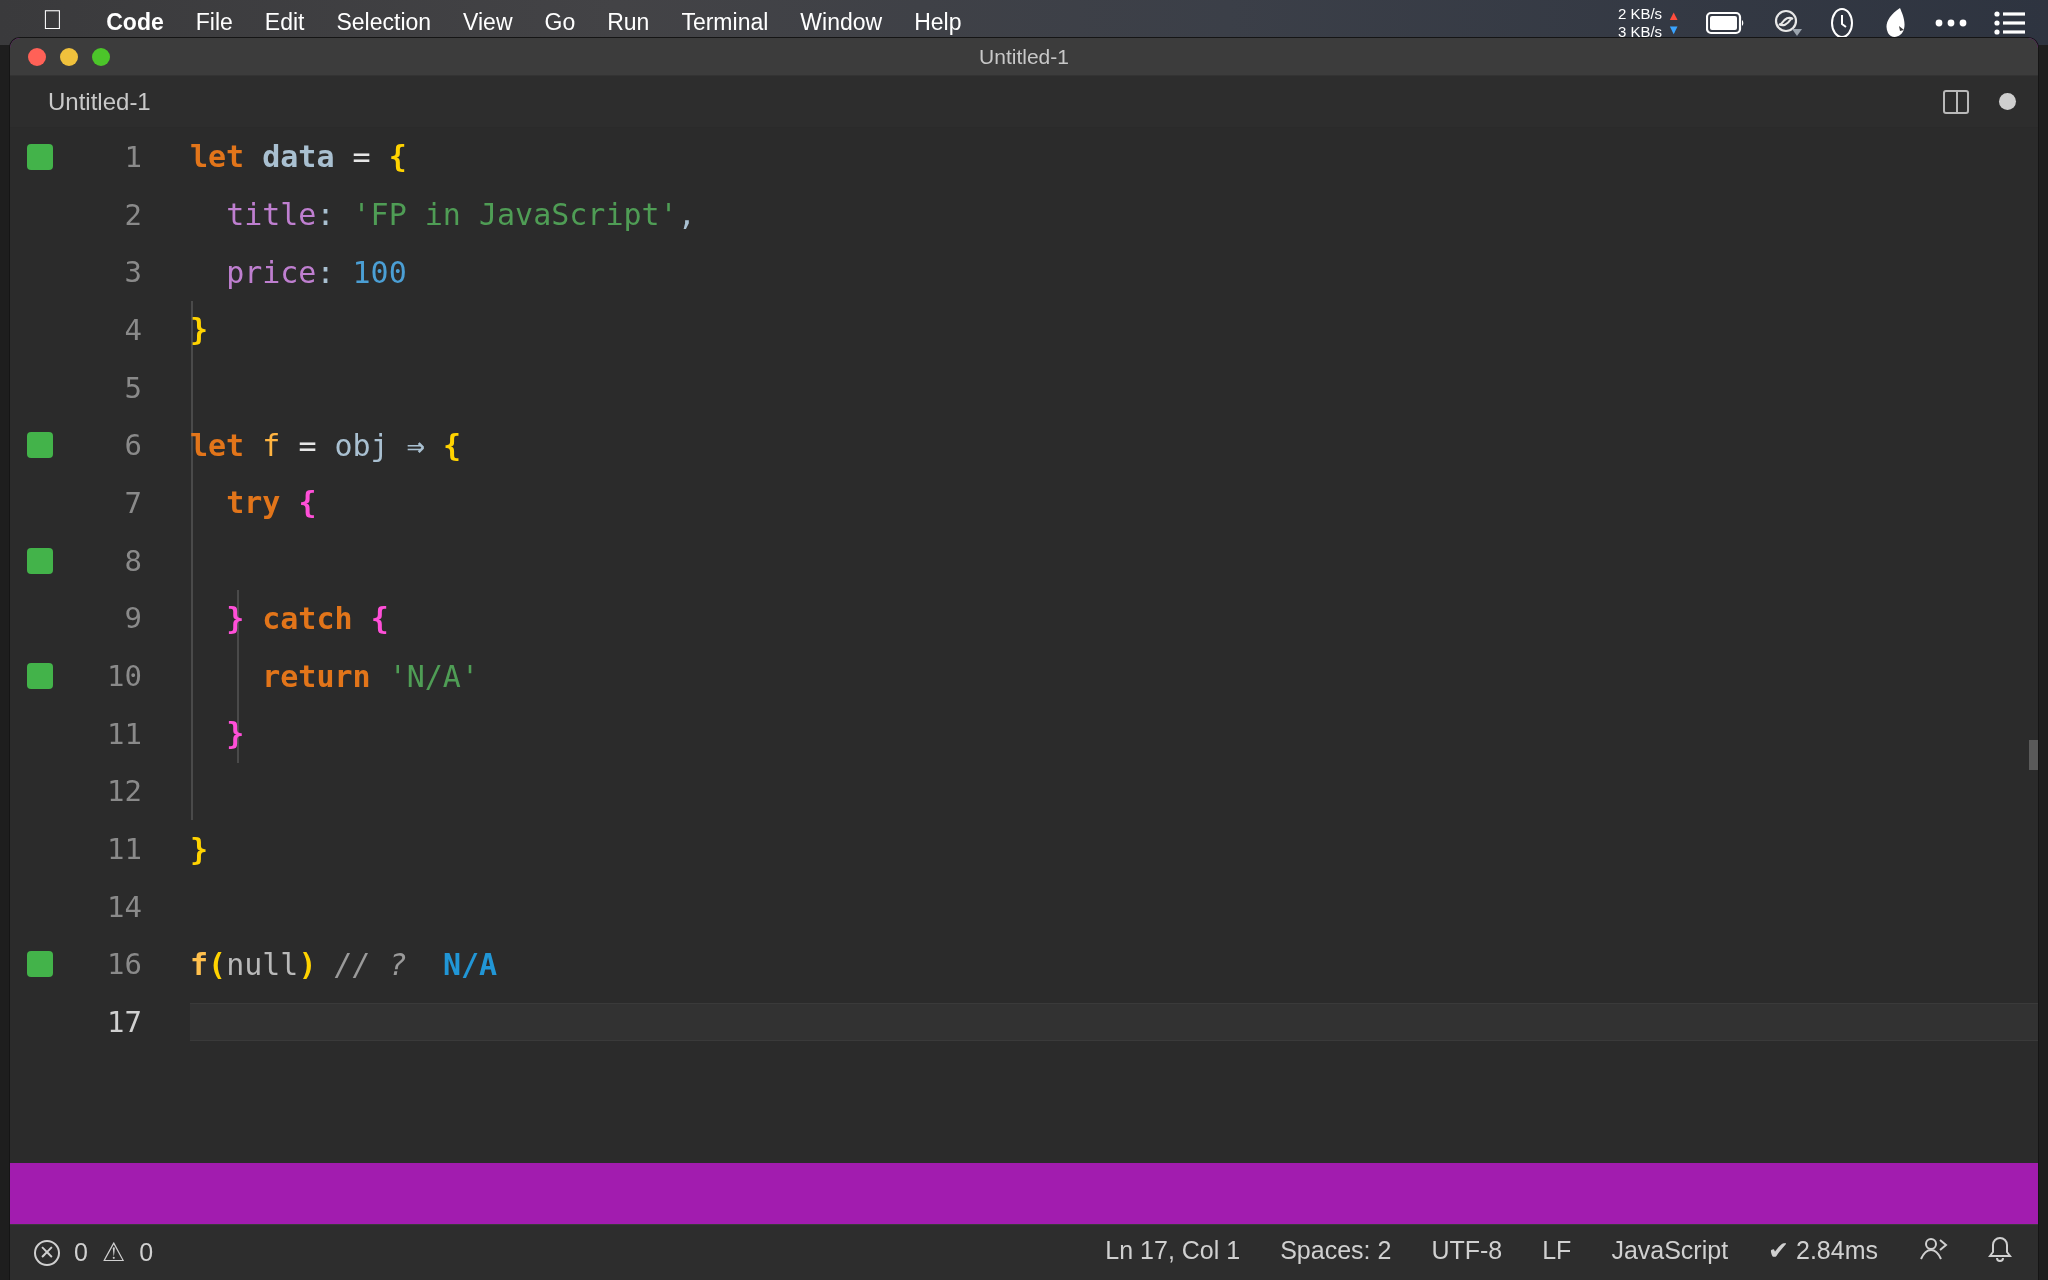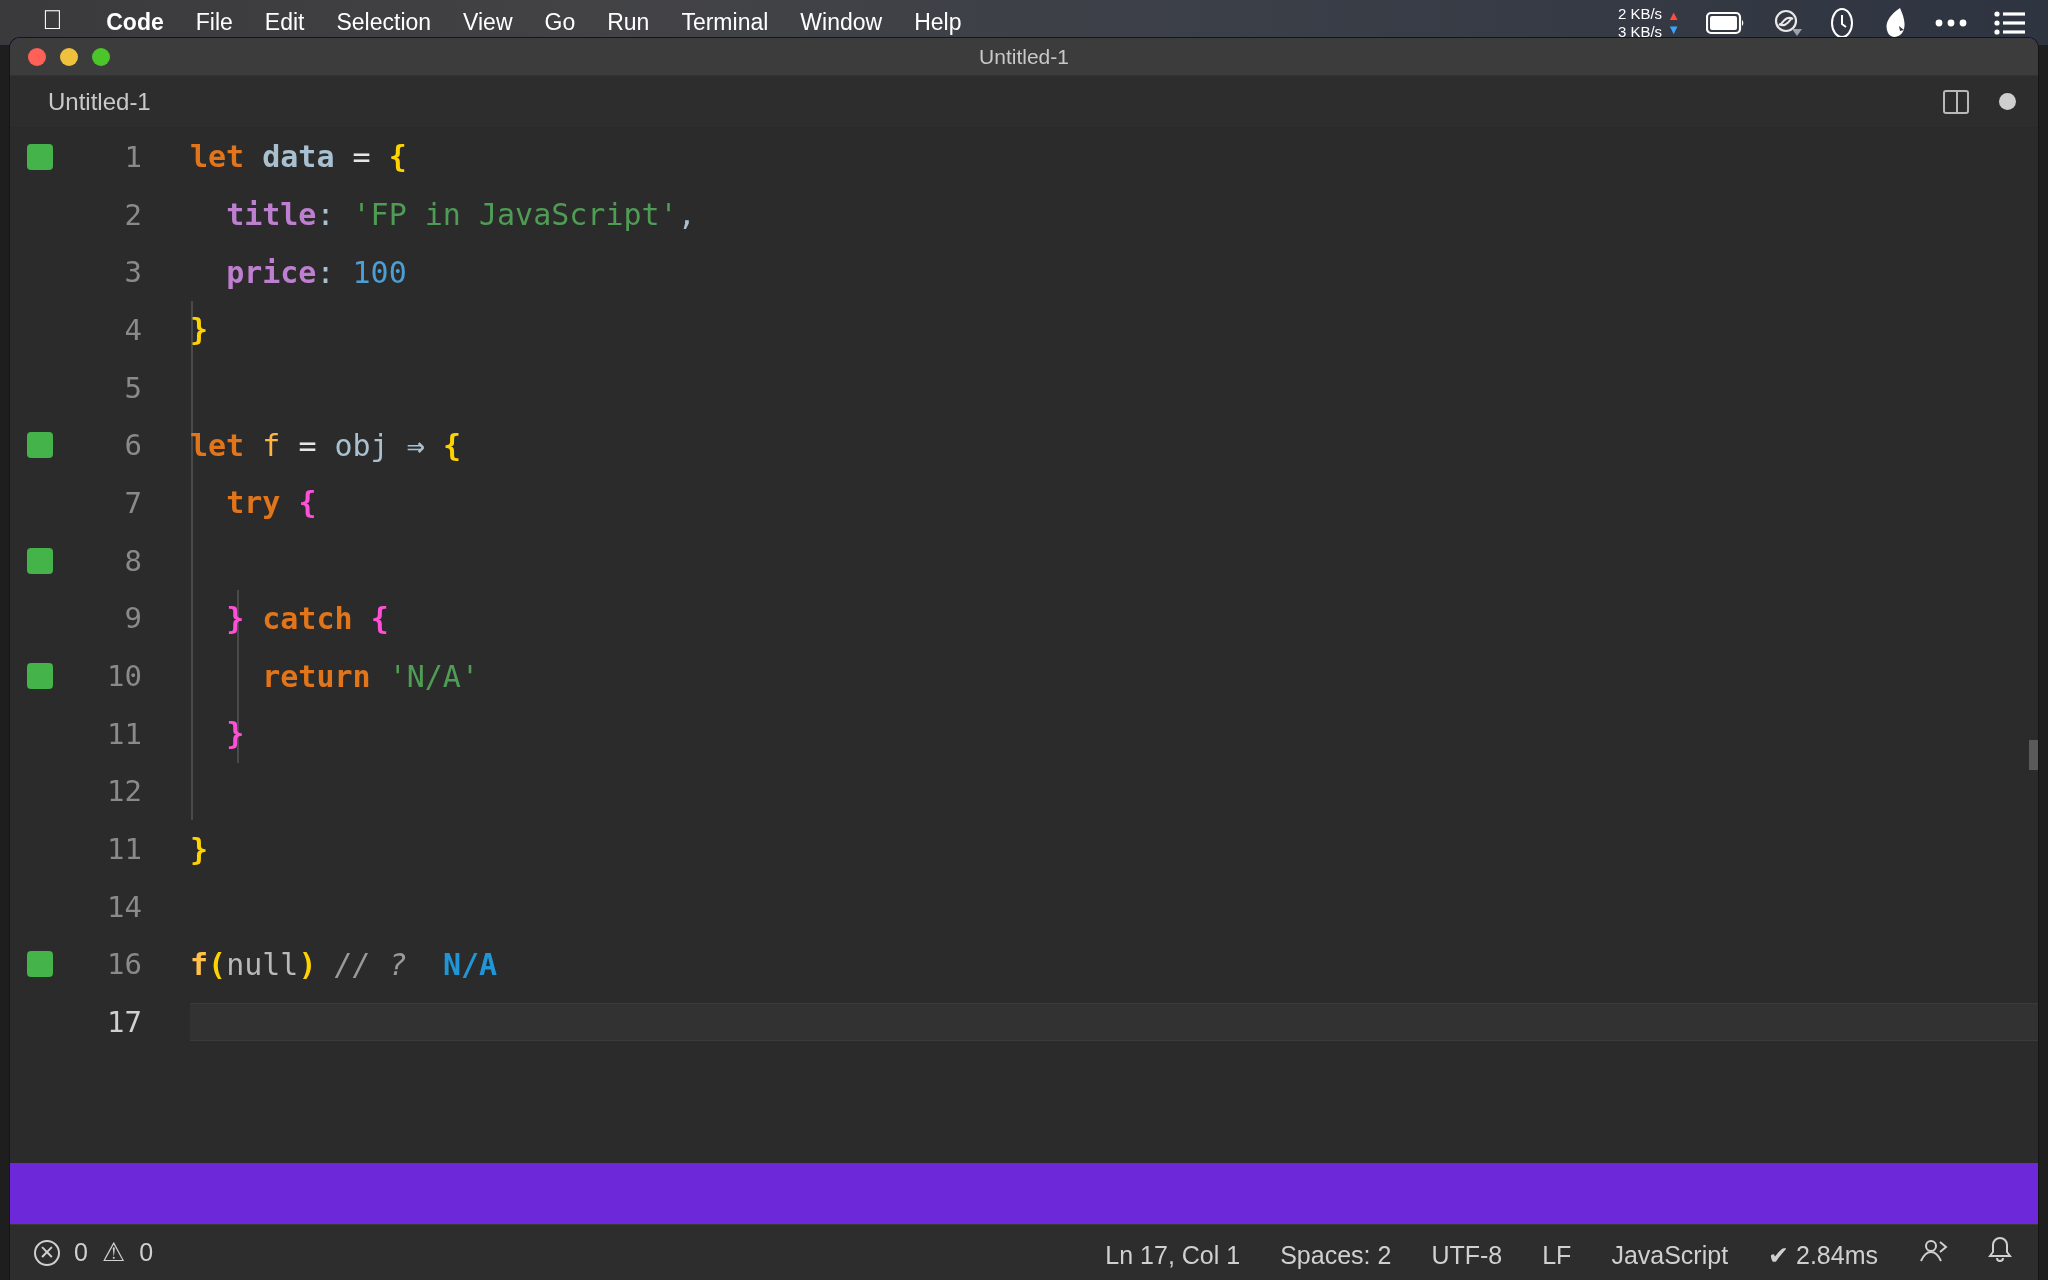--- a/index.html
+++ b/index.html
@@ -19,21 +19,21 @@
   .netspeed{ display:flex; align-items:center; font-size:15px; line-height:1.15; }
   .netspeed .nums{ text-align:right; }
   .netspeed .arrows{ display:flex; flex-direction:column; margin-left:5px; font-size:13px; line-height:1.05;}
   .arr-up{ color:#ff4d3d; }
   .arr-dn{ color:#3aa3ff; }
   .mb-icon{ display:flex; align-items:center; justify-content:center; }
 
   
   .window{
     position:absolute; top:38px; left:10px; width:2028px; height:1242px;
-    background:#6d28d9; border-radius:10px 10px 0 0; overflow:hidden;
+    background:#a21caf; border-radius:10px 10px 0 0; overflow:hidden;
     box-shadow:0 0 0 1px #151515;
   }
   .titlebar{
     height:38px; background:#3c3c3c; display:flex; align-items:center;
     position:relative; border-bottom:1px solid #333;
   }
   .lights{ display:flex; gap:14px; margin-left:18px; }
   .light{ width:18px; height:18px; border-radius:50%; }
   .l-red{ background:#ff6157; }
   .l-yellow{ background:#f0c13c; }
@@ -70,21 +70,21 @@
   
   .guide{ position:absolute; width:2px; background:#4a4a4a; }
 
   
   .k  { color:#e2751a; font-weight:bold; }          
   .var{ color:#a9c0d1; font-weight:bold; }          
   .id { color:#a9c0d1; }                            
   .op { color:#e6e6e6; }                            
   .br1{ color:#ffd300; font-weight:bold; }          
   .br2{ color:#ff4fd8; font-weight:bold; }          
-  .prop{ color:#bf7fd0;font-weight:bold; }                           
+  .prop{ color:#bf7fd0; }                           
   .colon{ color:#a9c0d1; }
   .str{ color:#4f9d55; }                            
   .num{ color:#4b9fd5; }                            
   .fn { color:#ffc04d; font-weight:bold; }          
   .fnl{ color:#ffb441; }                            
   .cmt{ color:#9a9a9a; font-style:italic; }         
   .res{ color:#2196d6; font-weight:bold; }          
   .arw{ color:#a9c0d1; font-weight:bold; }          
   .paren{ color:#ffd300; font-weight:bold; }
   .arg { color:#b9b9b9; }
@@ -95,21 +95,21 @@
   }
   .scrollmark{ position:absolute; right:0; width:9px; height:30px; background:#5a5a5a; }
 
   
   .statusbar{
     position:absolute; bottom:0; left:0; width:2028px; height:56px;
     background:#2d2d2d; border-top:1px solid #3a3a3a;
     display:flex; align-items:center; color:#d0d0d0; font-size:25px;
   }
   .sb-left{ display:flex; align-items:center; gap:14px; margin-left:24px; }
-  .sb-right{ margin-left:auto; display:flex; align-items:flex-end; gap:40px; margin-right:26px; }
+  .sb-right{ margin-left:auto; display:flex; align-items:flex-start; gap:40px; margin-right:26px; }
   .sb-item{ white-space:nowrap; }
   .circle-x{ width:26px;height:26px;border:2px solid #d0d0d0;border-radius:50%;
              display:inline-flex;align-items:center;justify-content:center;font-size:19px;}
   .warn-tri{ font-size:26px; }
   .check{ color:#d0d0d0; }
 </style>
 </head>
 <body>
 
 <div class="menubar">

